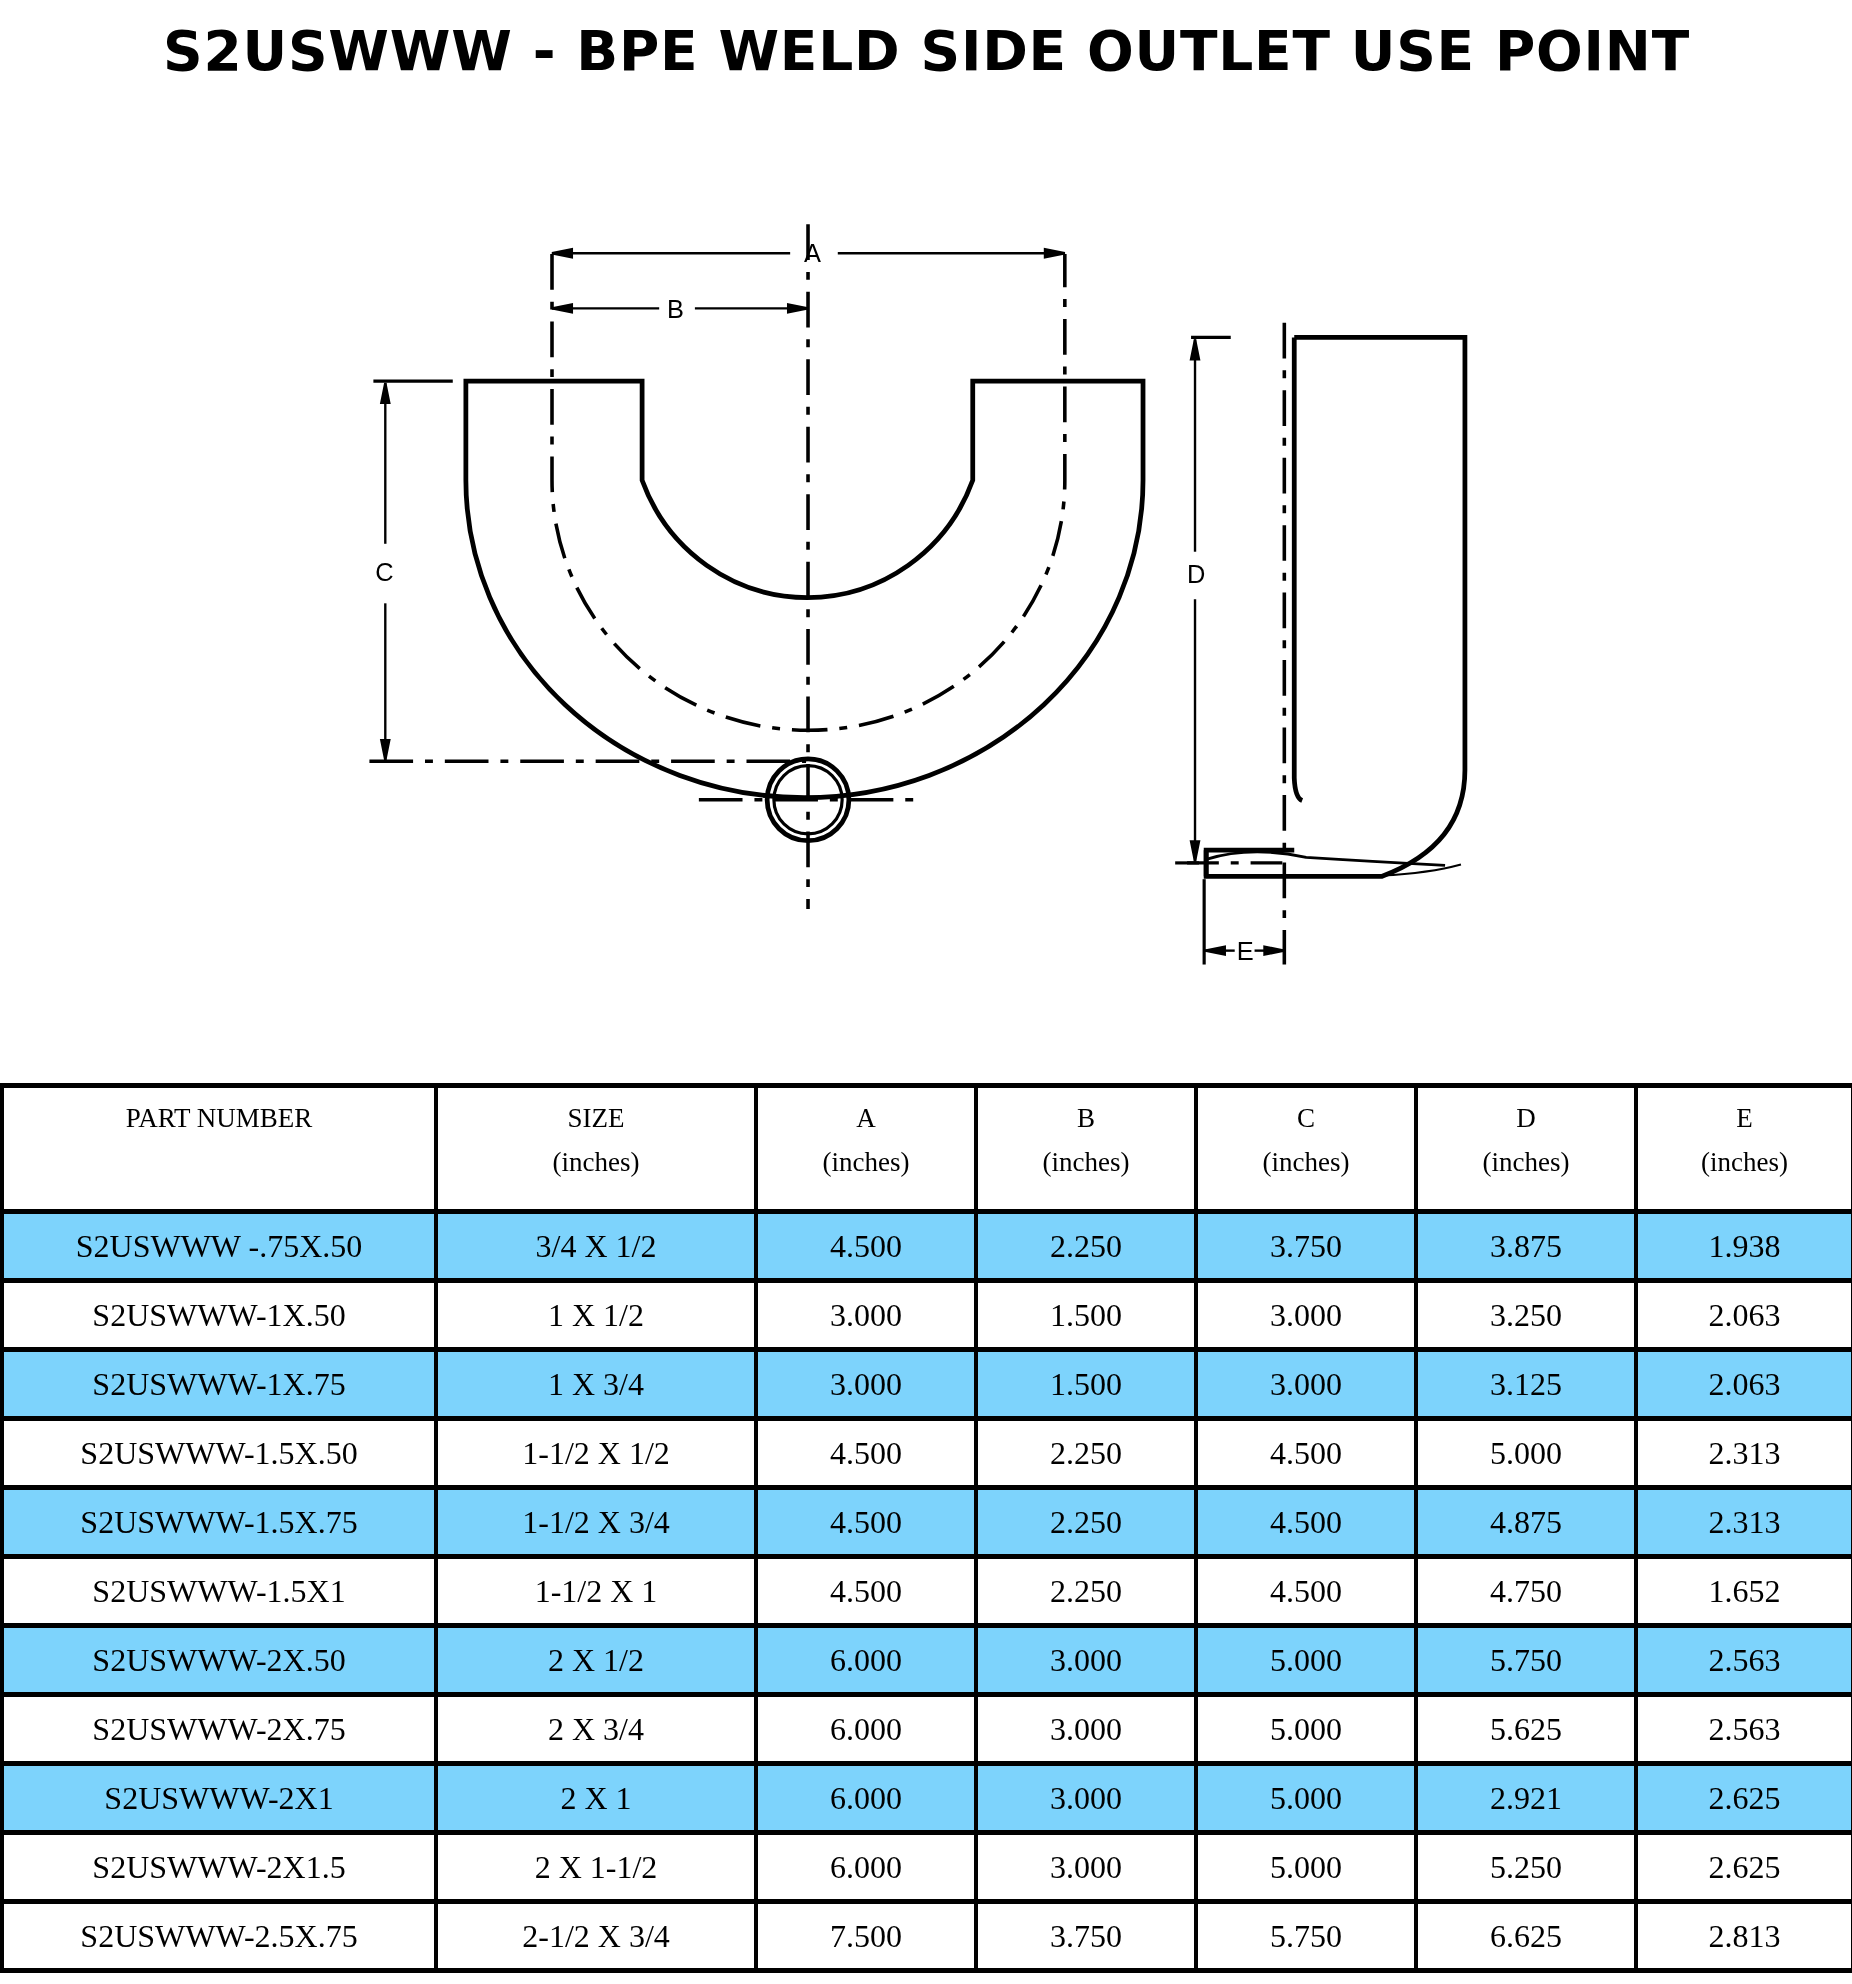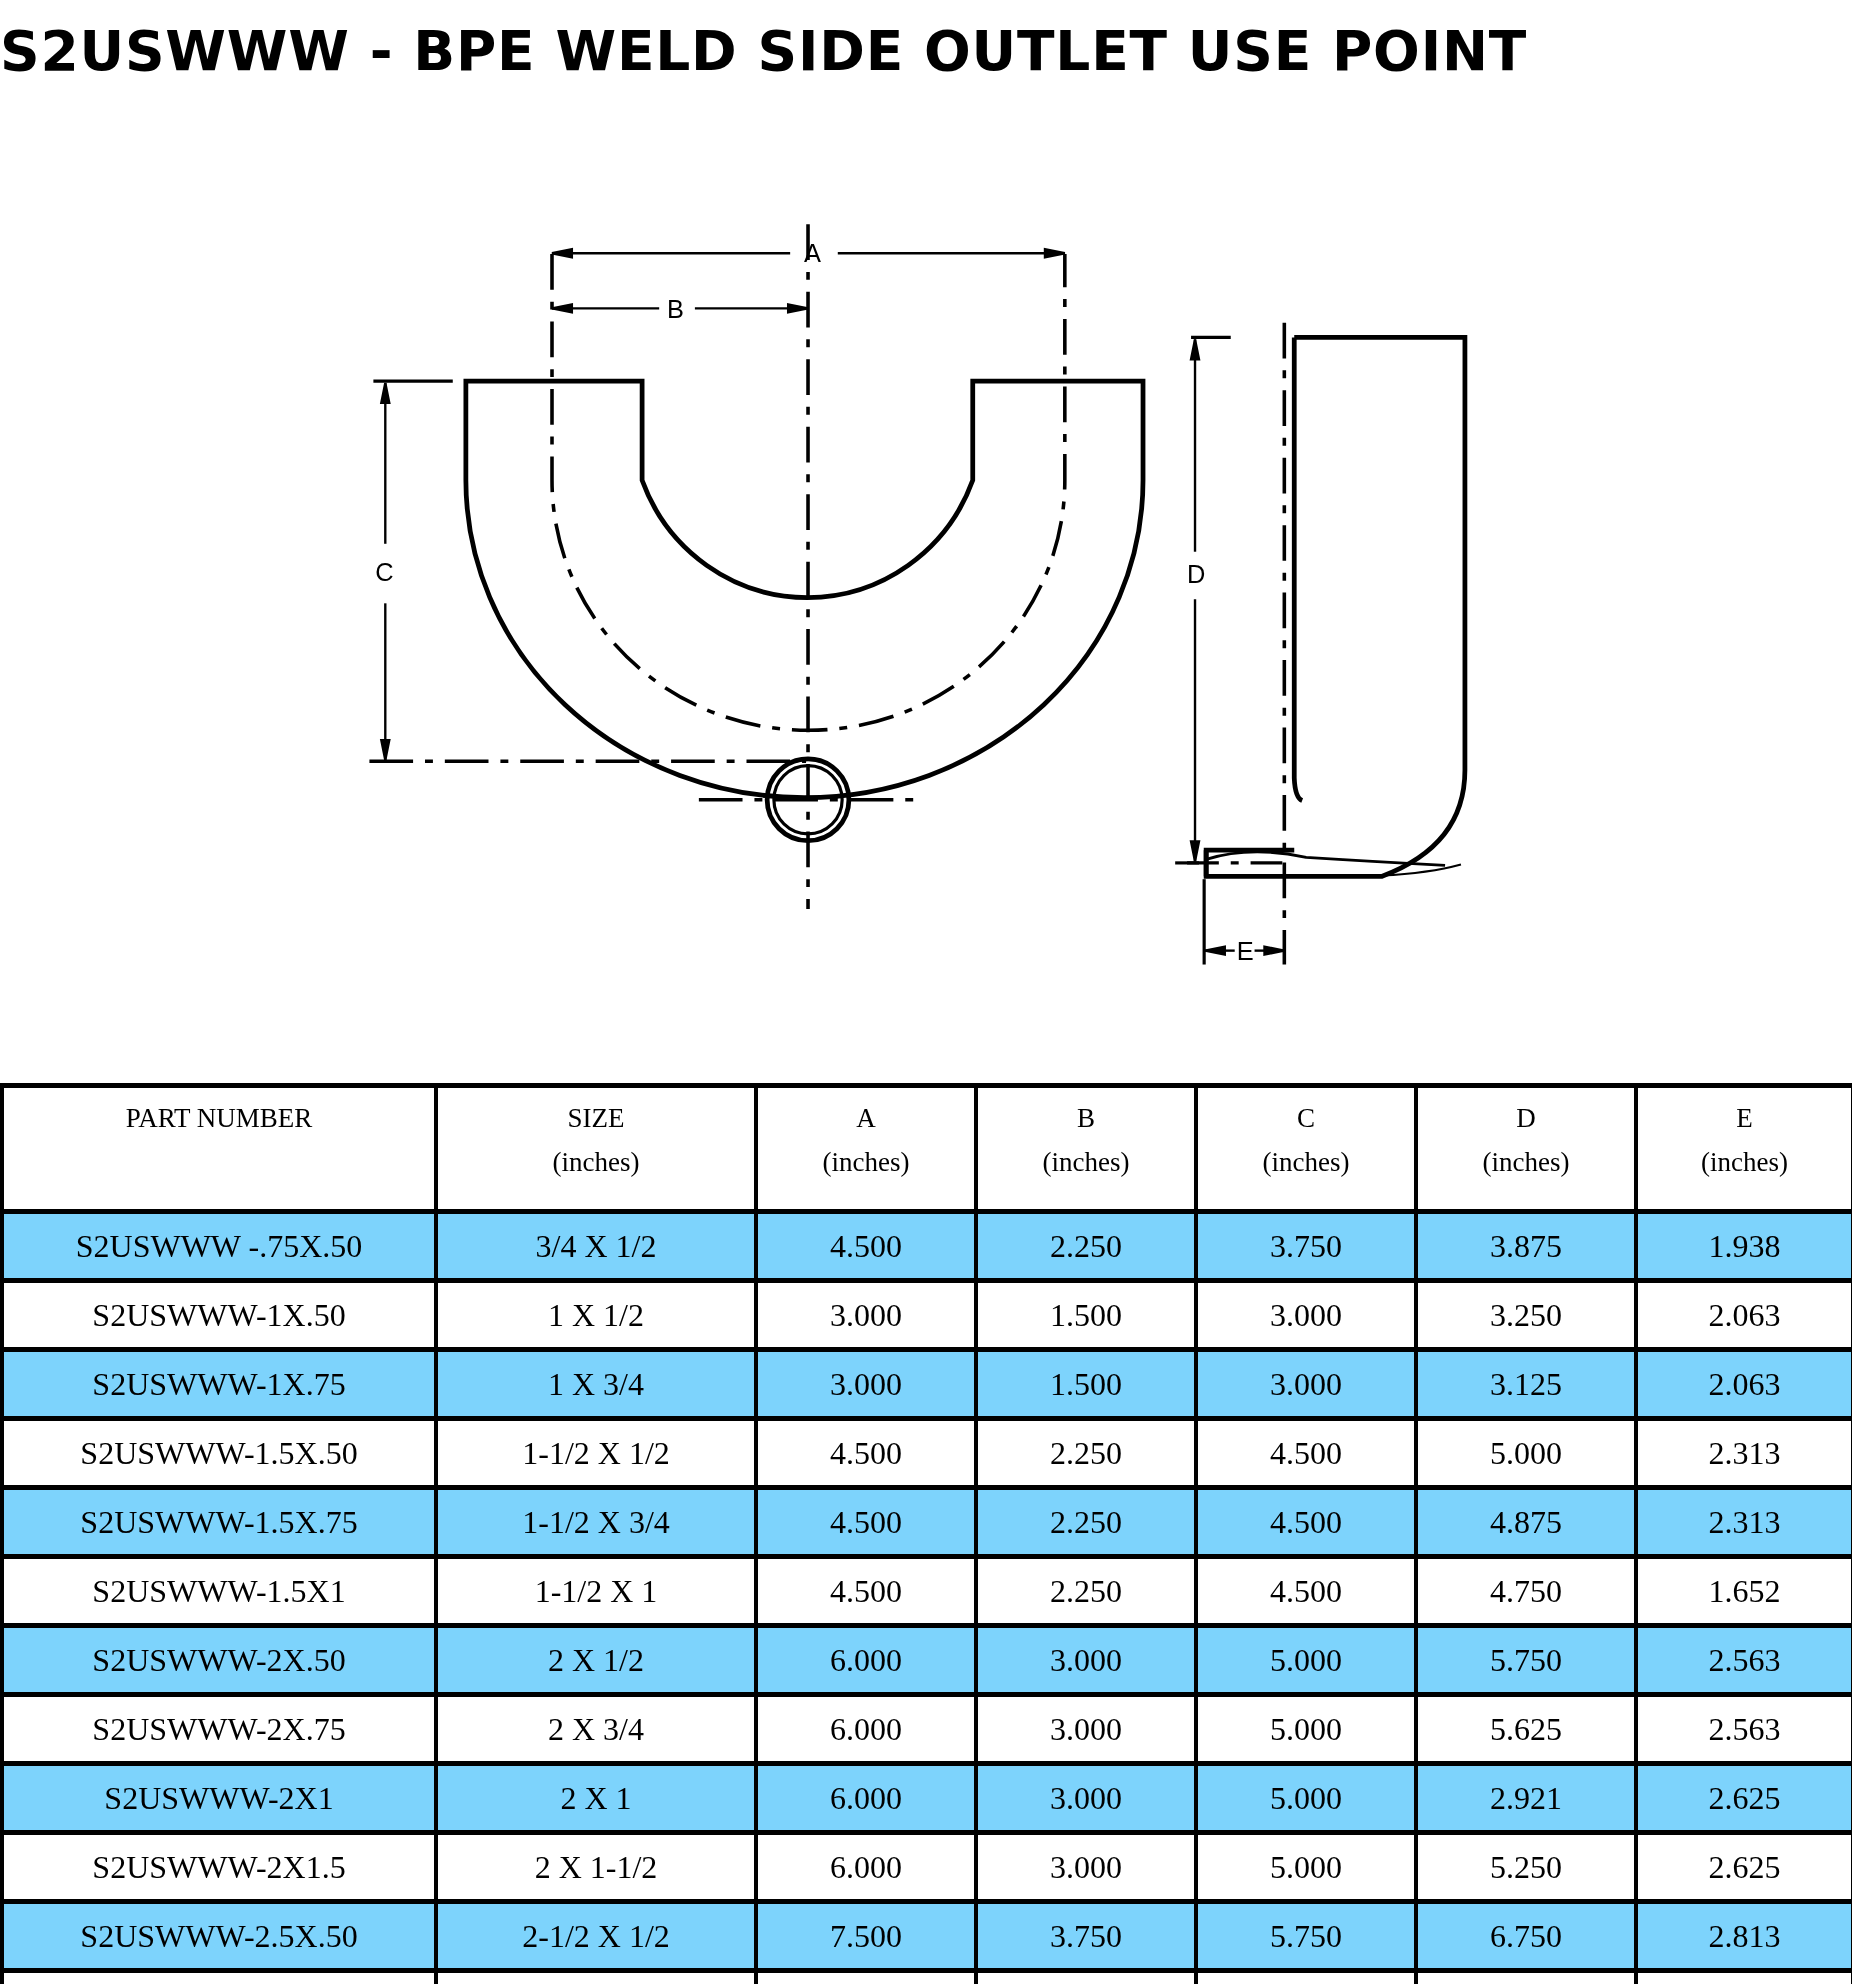--- a/index.html
+++ b/index.html
@@ -1,18 +1,18 @@
 <!DOCTYPE html>
 <html style="font-size:6.4px"><head>
 <meta charset="utf-8">
 <style>
   html, body { margin: 0; padding: 0; background: #ffffff; }
   body { width: 1853px; height: 3176px; position: relative; overflow: hidden; }
   .title {
-    position: absolute; left: 0; top: 19px; width: 1853px; text-align: left;
+    position: absolute; left: 0; top: 19px; width: 1853px; text-align: center;
     font-family: "DejaVu Sans", sans-serif; font-weight: bold; font-size: 55px;
     letter-spacing: 0.8px; color: #000;
   }
   .drawing { position: absolute; left: 0; top: 0; }
   .dimlabel { font-family: "Liberation Sans", sans-serif; font-size: 64px; fill: #000; }
   table.spec {
     position: absolute; left: 0; top: 1083px; width: 1853px;
     border-collapse: collapse; table-layout: fixed;
     font-family: "Liberation Serif", serif; color: #000;
   }
@@ -225,29 +225,20 @@
       </tr>
       <tr>
         <td>S2USWWW-2X1.5</td>
         <td>2 X 1-1/2</td>
         <td>6.000</td>
         <td>3.000</td>
         <td>5.000</td>
         <td>5.250</td>
         <td>2.625</td>
       </tr>
-      <tr class="shade">
-        <td>S2USWWW-2.5X.50</td>
-        <td>2-1/2 X 1/2</td>
-        <td>7.500</td>
-        <td>3.750</td>
-        <td>5.750</td>
-        <td>6.750</td>
-        <td>2.813</td>
-      </tr>
       <tr>
         <td>S2USWWW-2.5X.75</td>
         <td>2-1/2 X 3/4</td>
         <td>7.500</td>
         <td>3.750</td>
         <td>5.750</td>
         <td>6.625</td>
         <td>2.813</td>
       </tr>
     </tbody>

